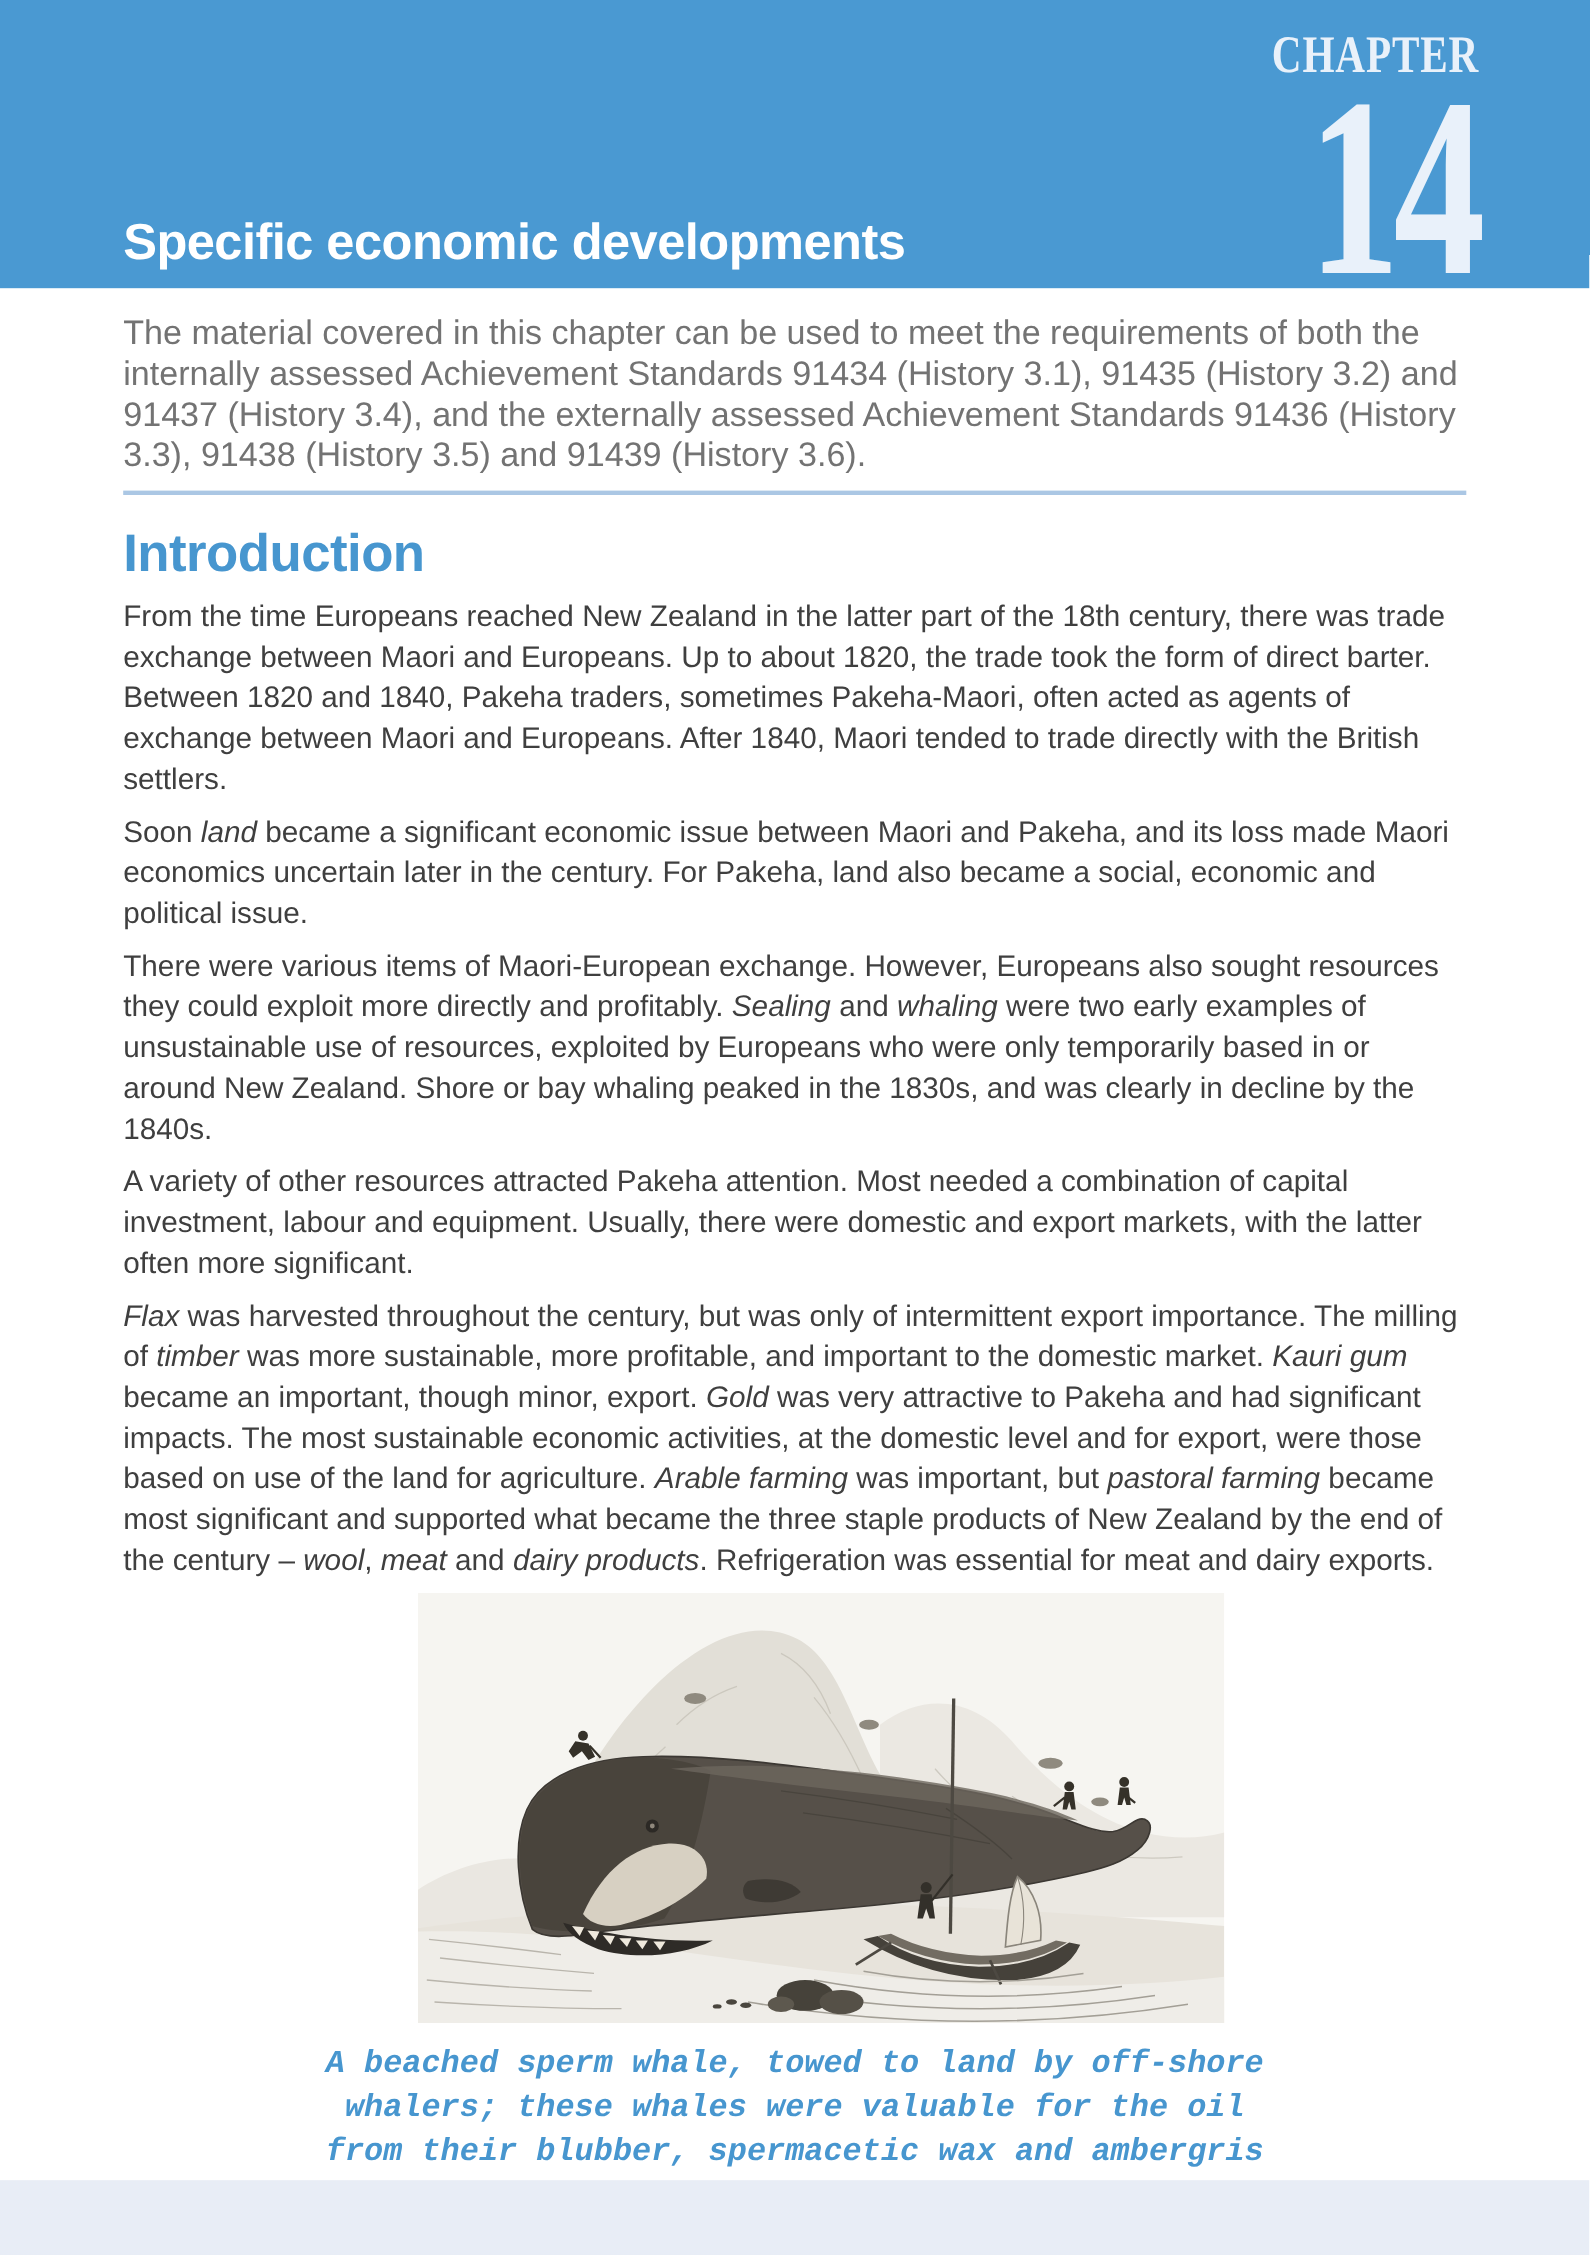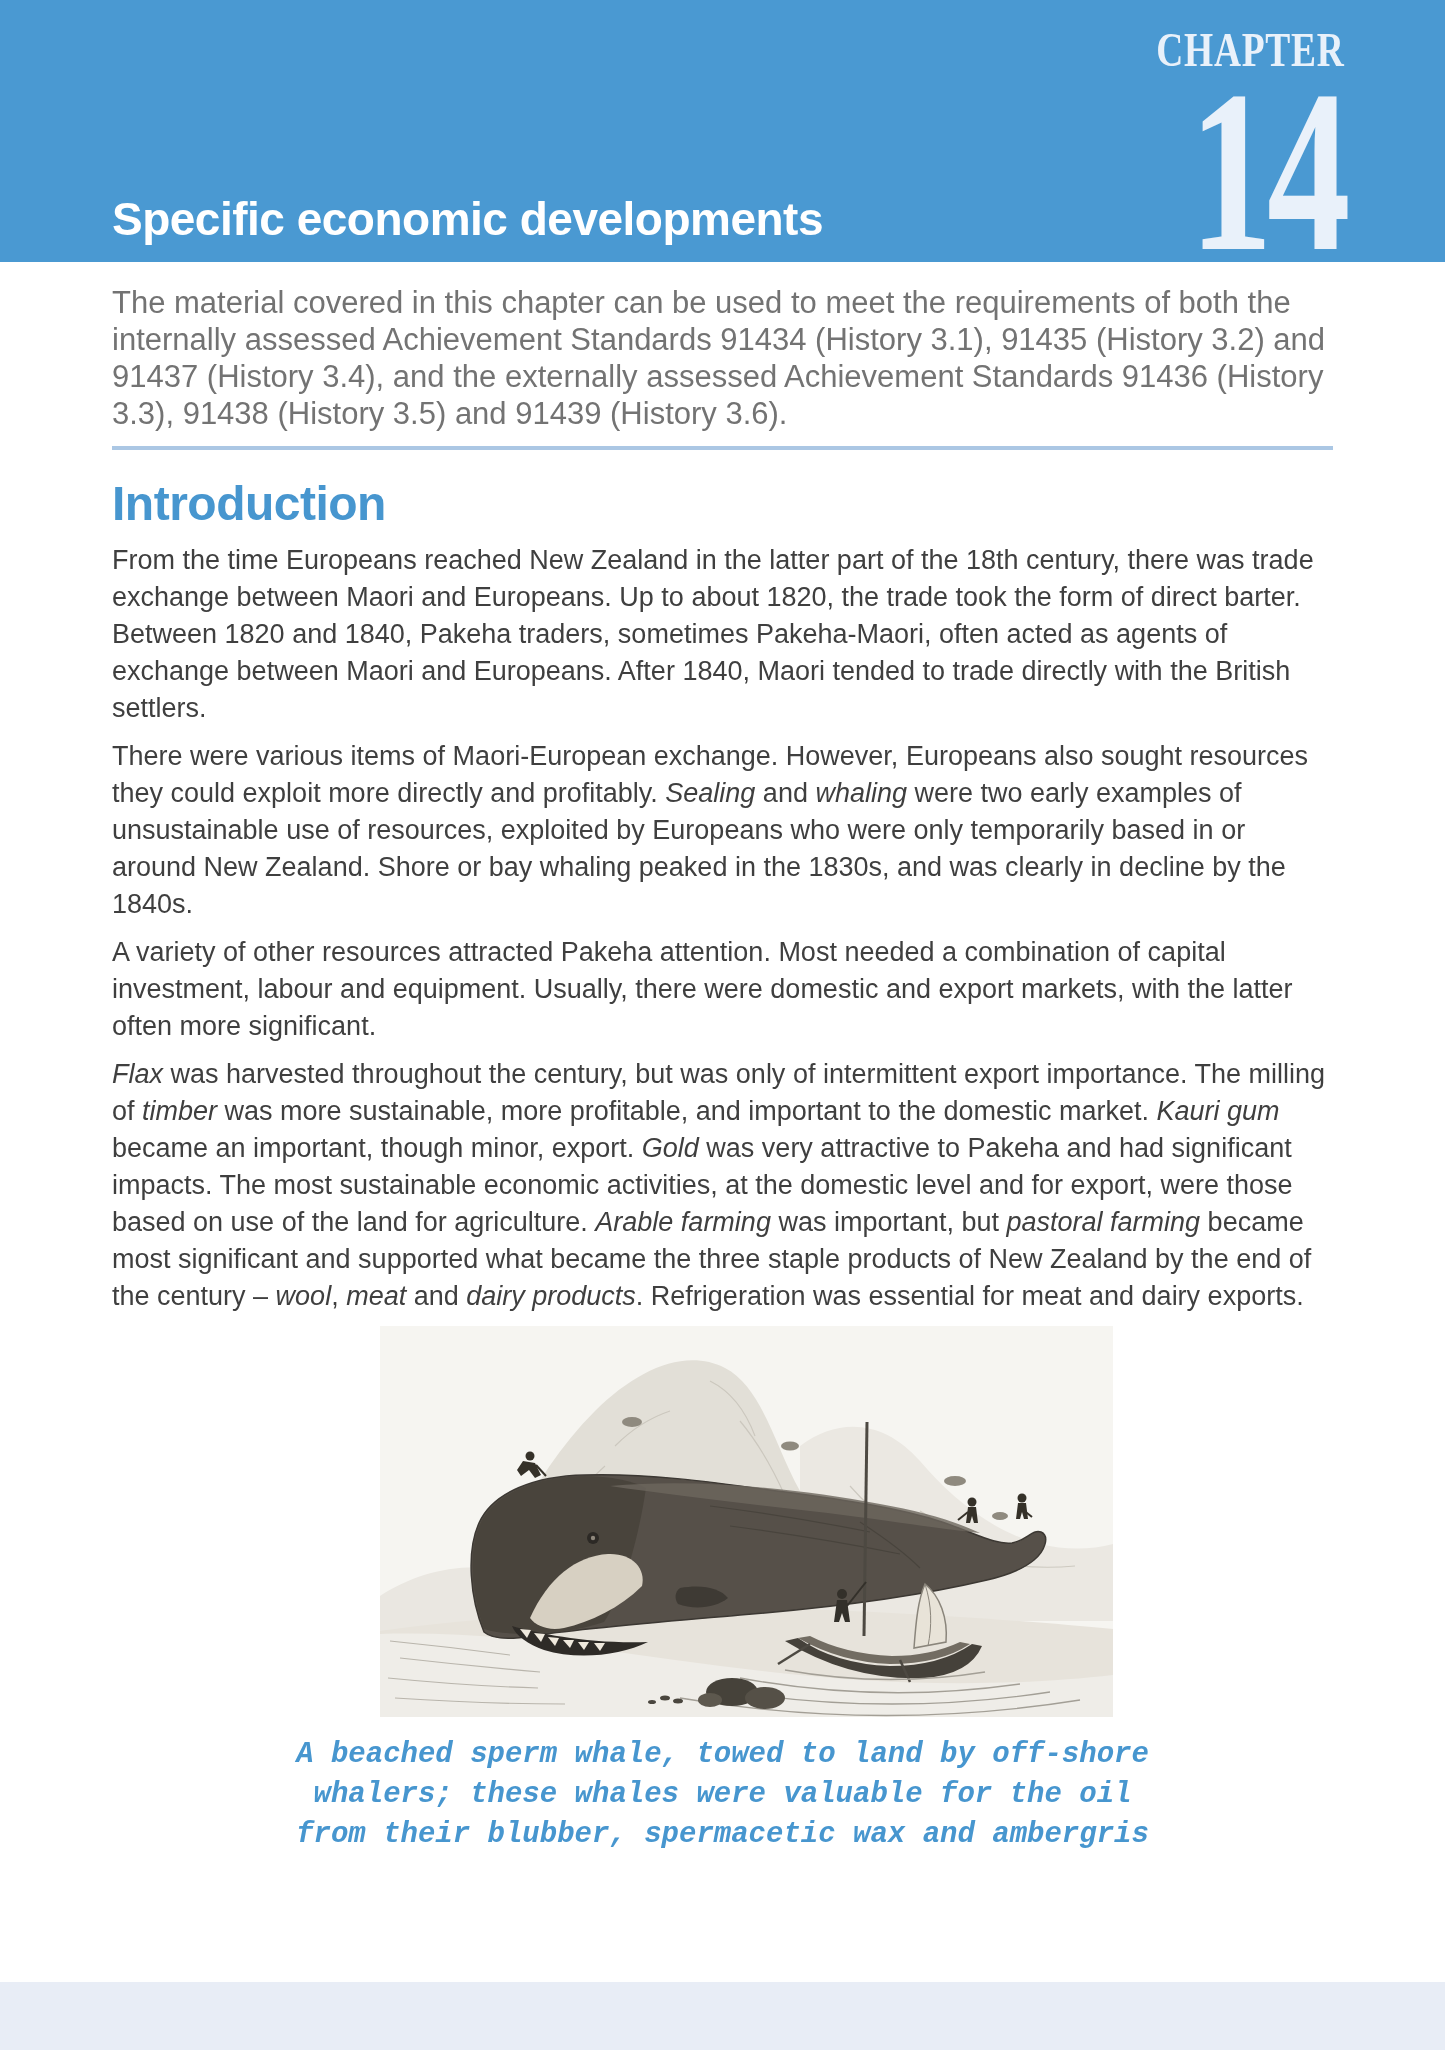--- a/index.html
+++ b/index.html
@@ -100,20 +100,21 @@
 
 <main class="content">
 
   <p class="lead">The material covered in this chapter can be used to meet the requirements of both the internally assessed Achievement Standards 91434 (History 3.1), 91435 (History 3.2) and 91437 (History 3.4), and the externally assessed Achievement Standards 91436 (History 3.3), 91438 (History 3.5) and 91439 (History 3.6).</p>
 
   <hr class="rule">
 
   <h2 class="section-heading">Introduction</h2>
 
   <p class="body-para"><span>From the time Europeans reached New Zealand in the latter part of the 18th century, there was trade exchange between Maori and Europeans. Up to about 1820, the trade took the form of direct barter. Between 1820 and 1840, Pakeha traders, sometimes Pakeha-Maori, often acted as agents of exchange between Maori and Europeans. After 1840, Maori tended to trade directly with the British settlers.</span></p>
+  <p class="body-para"><span>Soon </span><em>land</em><span> became a significant economic issue between Maori and Pakeha, and its loss made Maori economics uncertain later in the century. For Pakeha, land also became a social, economic and political issue.</span></p>
   <p class="body-para"><span>There were various items of Maori-European exchange. However, Europeans also sought resources they could exploit more directly and profitably. </span><em>Sealing</em><span> and </span><em>whaling</em><span> were two early examples of unsustainable use of resources, exploited by Europeans who were only temporarily based in or around New Zealand. Shore or bay whaling peaked in the 1830s, and was clearly in decline by the 1840s.</span></p>
   <p class="body-para"><span>A variety of other resources attracted Pakeha attention. Most needed a combination of capital investment, labour and equipment. Usually, there were domestic and export markets, with the latter often more significant.</span></p>
   <p class="body-para"><em>Flax</em><span> was harvested throughout the century, but was only of intermittent export importance. The milling of </span><em>timber</em><span> was more sustainable, more profitable, and important to the domestic market. </span><em>Kauri gum</em><span> became an important, though minor, export. </span><em>Gold</em><span> was very attractive to Pakeha and had significant impacts. The most sustainable economic activities, at the domestic level and for export, were those based on use of the land for agriculture. </span><em>Arable farming</em><span> was important, but </span><em>pastoral farming</em><span> became most significant and supported what became the three staple products of New Zealand by the end of the century – </span><em>wool</em><span>, </span><em>meat</em><span> and </span><em>dairy products</em><span>. Refrigeration was essential for meat and dairy exports.</span></p>
 
   <div class="whale-figure">
     <svg viewBox="0 0 733 391" width="733" height="391" xmlns="http://www.w3.org/2000/svg">
       <rect width="733" height="391" fill="#f6f5f1"></rect>
 
       <path d="M0,270 C30,250 70,238 110,242 C150,246 185,258 215,268 L215,325 L0,325 Z" fill="#eae7e1"></path>
 

